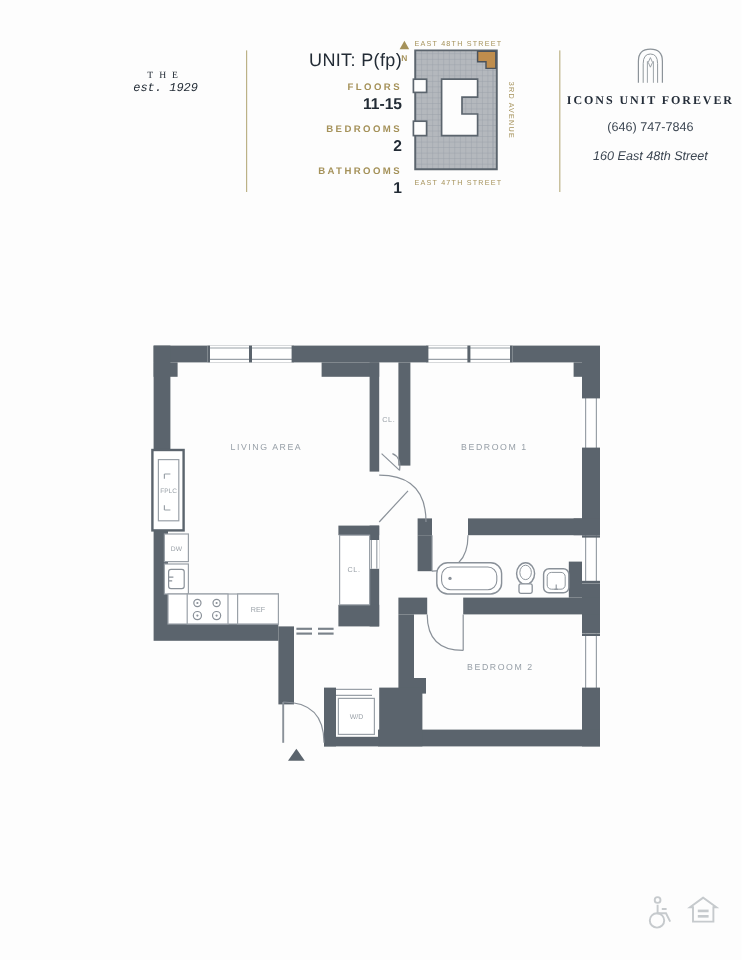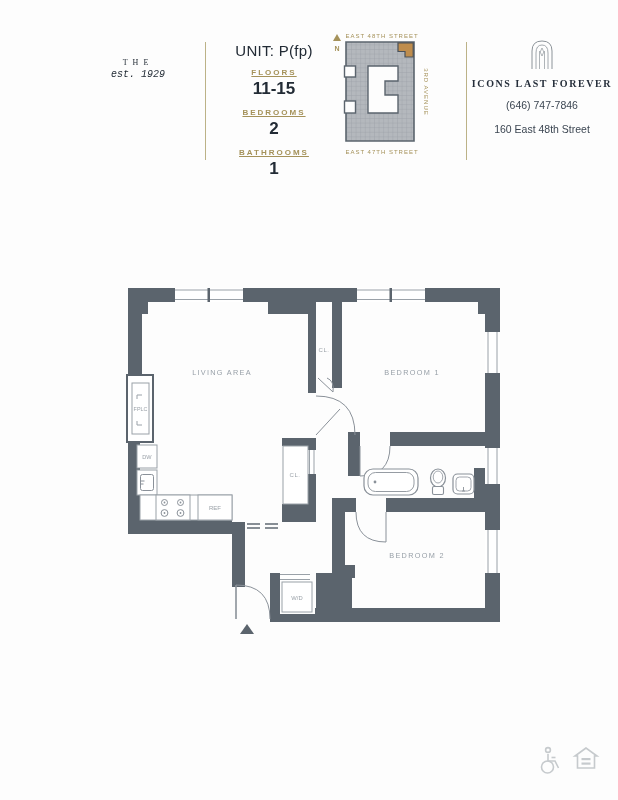--- a/index.html
+++ b/index.html
@@ -7,30 +7,30 @@
           font-family:"Liberation Sans",sans-serif;}
   .abs{position:absolute;}
   
   .brand{left:24px;top:58px;width:168px;text-align:center;color:#232c36;margin-left:30px;}
   .brand .the{font-size:8px;letter-spacing:5px;font-family:"Liberation Serif",serif;}
   .brand .script{font-family:"DejaVu Serif",serif;font-style:italic;font-size:37px;
                  line-height:40px;letter-spacing:-1px;margin-top:1px;}
   .brand .est{font-family:Liberation Mono, monospace;font-style:italic;font-size:10px;margin-top:2px;}
   .vdiv{width:1px;top:42px;height:118px;background:#bcb287;}
   
-  .unit{left:213px;top:42px;width:122px;text-align:center;}
+  .unit{left:213px;top:42px;width:122px;text-align:right;}
   .unit .title{font-size:15px;color:#222b35;font-weight:500;letter-spacing:.3px;}
-  .unit .flabel{font-size:8px;letter-spacing:2px;color:#a5925a;font-weight:bold;margin-top:9px;text-decoration:underline;}
-  .unit .fvalue{font-size:17px;color:#222b35;font-weight:bold;margin-top:2px;}
+  .unit .flabel{font-size:8px;letter-spacing:2px;color:#a5925a;font-weight:bold;margin-top:9px;}
+  .unit .fvalue{font-size:13px;color:#222b35;font-weight:bold;margin-top:2px;}
   
   .contact{left:470px;top:38px;width:144px;text-align:center;color:#3c4652;}
   .contact .tagline{font-family:"Liberation Serif",serif;font-size:10px;letter-spacing:1.6px;
                     color:#252e3a;font-weight:600;margin-top:4px;white-space:nowrap;}
   .contact .line{font-size:10.5px;line-height:16px;}
-  .contact .grp2{margin-top:8px;}
+  .contact .grp2{margin-top:8px;font-style:italic;}
   svg text{font-family:"Liberation Sans",sans-serif;}
   .roomlabel{fill:#98a0a8;font-size:7.3px;letter-spacing:1.3px;}
   .fixlabel{fill:#9aa1a8;}
   .kp-street{fill:#a5925a;font-size:6px;letter-spacing:1px;}
 </style>
 </head>
 <body>
 
 <div id="canvas">
 
@@ -82,21 +82,21 @@
   <div class="abs vdiv" style="left:466px"></div>
 
   <div class="abs contact">
     <svg width="26" height="32" viewBox="0 0 26 32">
       <path d="M3,31 V13 Q3,3 13,3 Q23,3 23,13 V31" fill="none" stroke="#8c9399" stroke-width="1"></path>
       <path d="M7,31 V15 Q7,7 13,7 Q19,7 19,15 V31" fill="none" stroke="#8c9399" stroke-width="0.8"></path>
       <line x1="10.5" y1="31" x2="10.5" y2="13" stroke="#8c9399" stroke-width="0.7"></line>
       <line x1="15.5" y1="31" x2="15.5" y2="13" stroke="#8c9399" stroke-width="0.7"></line>
       <path d="M13,10 L14.8,14 L13,18 L11.2,14 Z" fill="none" stroke="#8c9399" stroke-width="0.7"></path>
     </svg>
-    <div class="tagline">ICONS LAST FOREVER</div>
+    <div class="tagline">ICONS UNIT FOREVER</div>
     <div style="margin-top:8px">
       <div class="line">(646) 747-7846</div>
     </div>
     <div class="grp2">
       <div class="line">160 East 48th Street</div>
     </div>
   </div>
 
   <svg class="abs" style="left:112px;top:278px" width="410" height="362" viewBox="0 0 410 362">
     <g fill="#5b646d" stroke="none">

